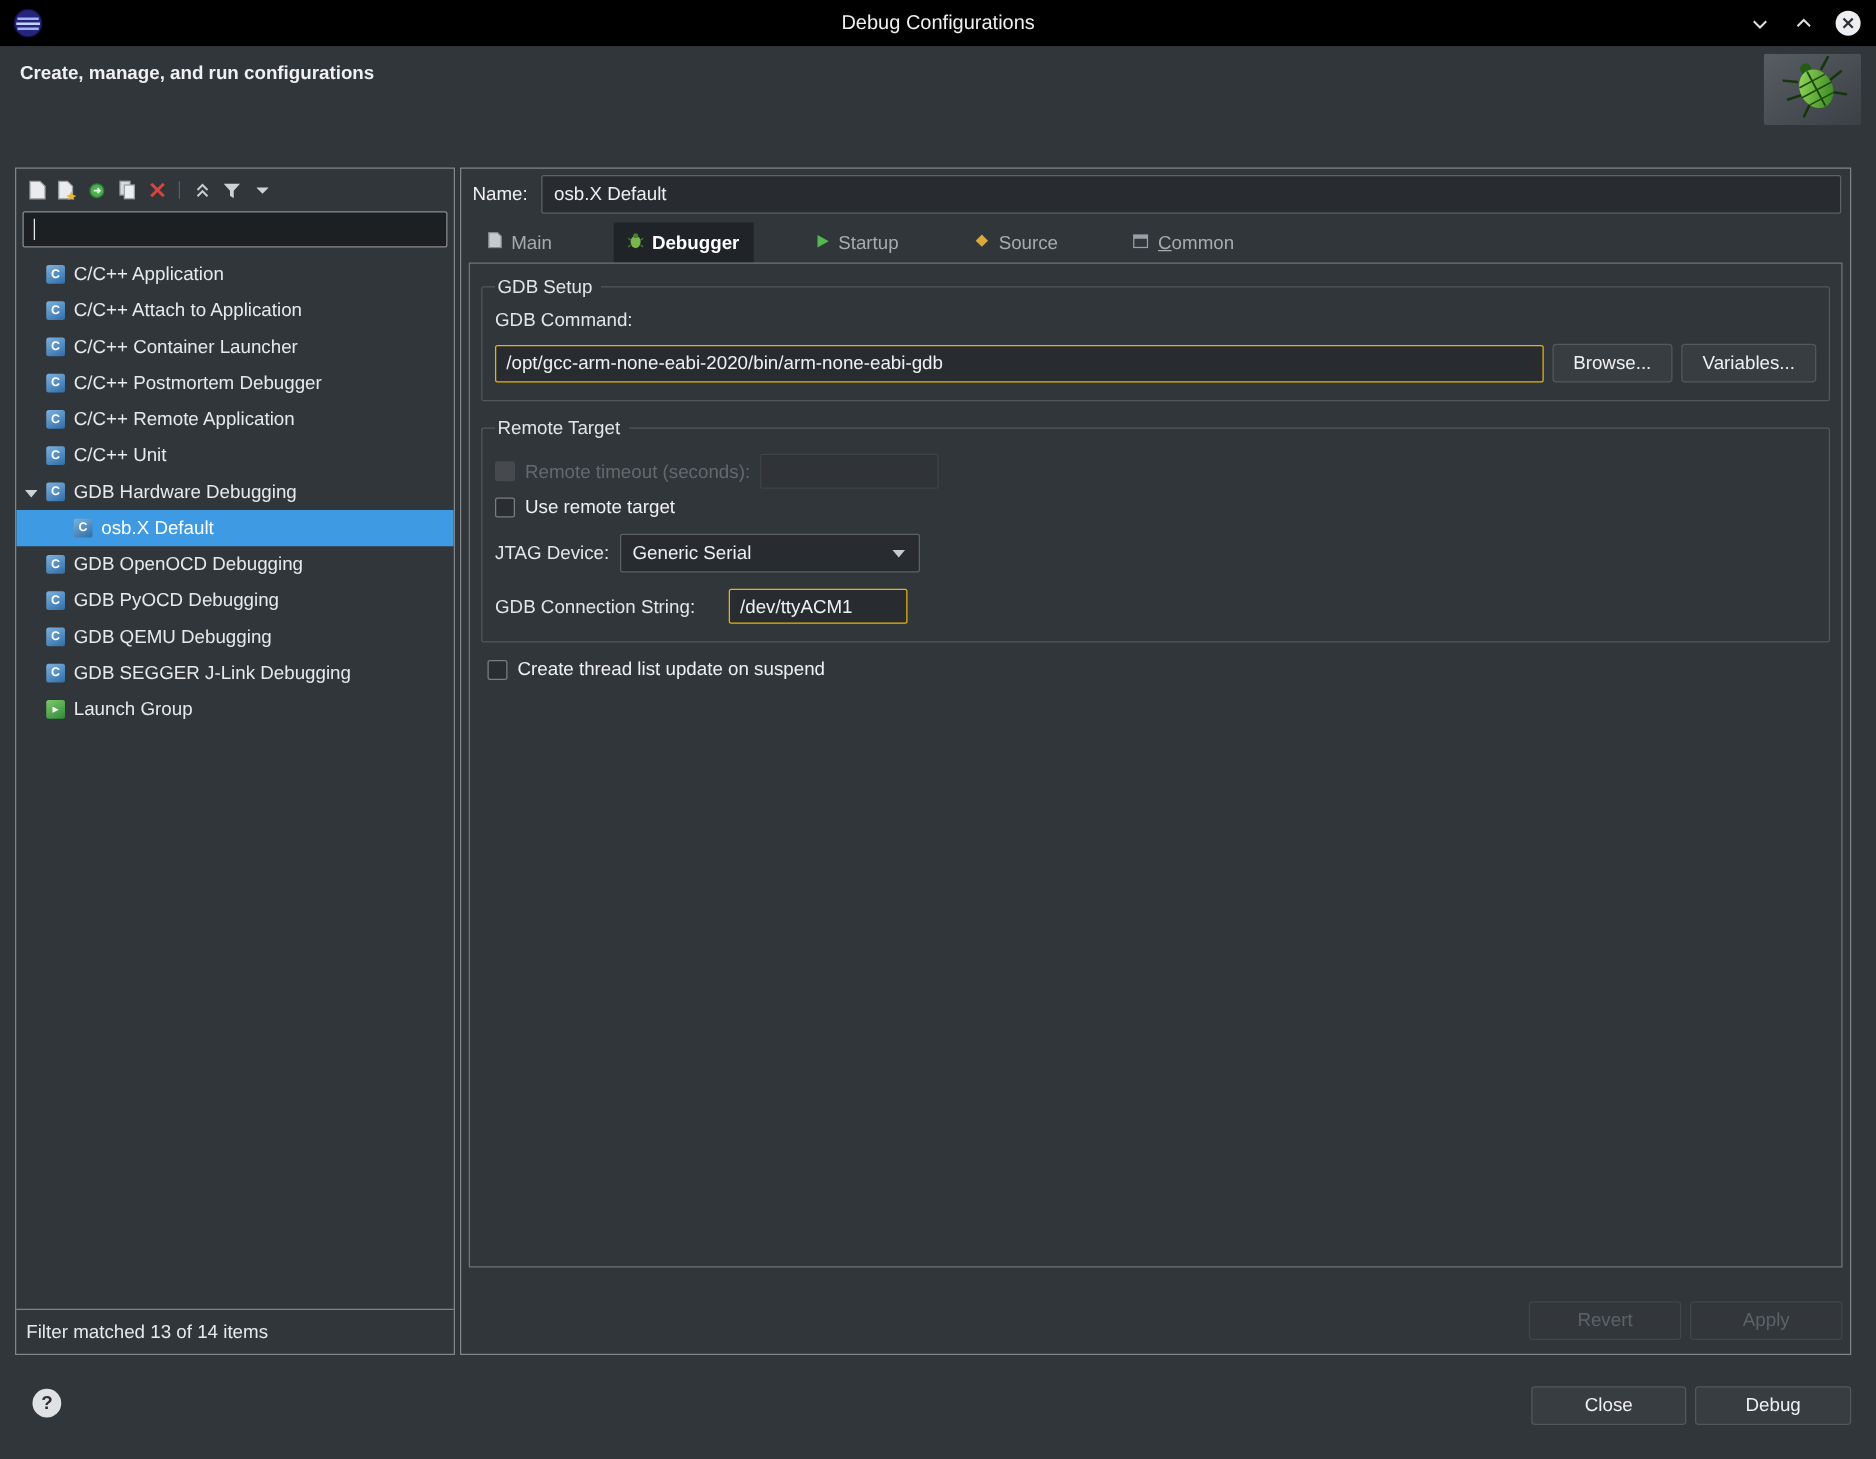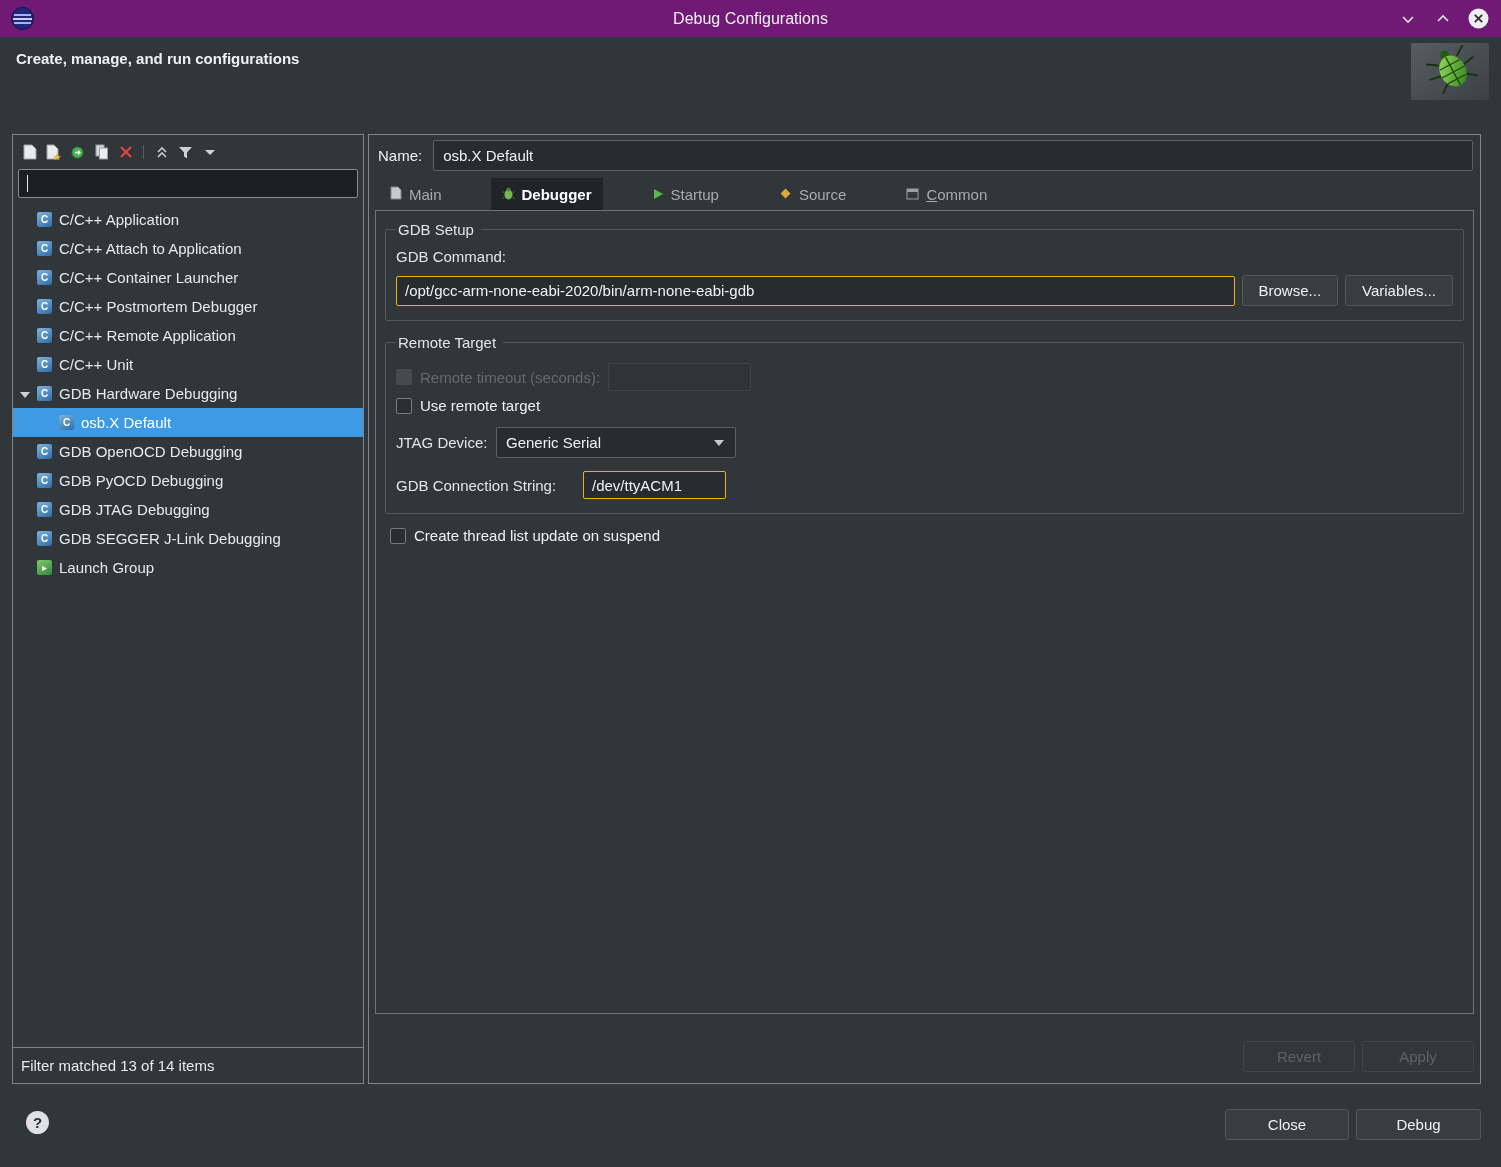--- a/index.html
+++ b/index.html
@@ -7,21 +7,21 @@
   body {
     position: relative;
     background: #31363b;
     color: #eff0f1;
     font-family: "Liberation Sans", "DejaVu Sans", sans-serif;
     font-size: 15px;
     overflow: hidden;
   }
 
   
-  .titlebar { position: absolute; top: 0; left: 0; width: 100%; height: 37px; background: #701a75; display: flex; align-items: center; }
+  .titlebar { position: absolute; top: 0; left: 0; width: 100%; height: 37px; background: #000000; display: flex; align-items: center; }
   .app-icon { position: absolute; left: 10px; top: 6px; width: 25px; height: 25px; }
   .win-title { flex: 1; text-align: center; font-size: 16px; color: #eff0f1; }
   .win-controls { position: absolute; right: 12px; top: 0; height: 37px; display: flex; align-items: center; gap: 13px; }
   .wc { width: 22px; height: 22px; display: flex; align-items: center; justify-content: center; }
 
   
   .header { position: absolute; top: 37px; left: 0; width: 100%; height: 97px; background: #31363b; }
   .subtitle { position: absolute; left: 16px; top: 13px; font-weight: bold; font-size: 15px; text-align: right; }
   .bug-tile { position: absolute; right: 12px; top: 6px; width: 78px; height: 57px; }
 
@@ -74,21 +74,21 @@
   .disabled-input { background: #303438; border-color: #3f4347; }
   .field-row { display: flex; align-items: center; margin-top: 13px; }
   .field-label.inline { margin: 0; }
   .jtag-label { width: 100px; flex: none; }
   .conn-label { width: 187px; flex: none; }
   .combo { width: 240px; height: 31px; background: #282c30; border: 1px solid #5c6165; border-radius: 2px; display: flex; align-items: center; padding: 0 9px; }
   .combo-value { flex: 1; font-size: 15px; }
   .combo-arrow { width: 0; height: 0; border-left: 5px solid transparent; border-right: 5px solid transparent; border-top: 6px solid #c8cbcd; margin-right: 2px; }
   .force-row { margin: 10px 0 0 5px; }
   .apply-row { position: absolute; right: 6px; bottom: 11px; display: flex; gap: 7px; }
-  .apply-row .btn { width: 112px; height: 31px; padding: 0; }
+  .apply-row .btn { width: 122px; height: 31px; padding: 0; }
   .disabled-btn { color: #5d6267; border-color: #42464a; background: #33373c; }
 
   
   .footer { position: absolute; left: 0; top: 1084px; width: 100%; height: 83px; }
   .help-icon { position: absolute; left: 26px; top: 27px; width: 23px; height: 23px; border-radius: 50%; background: #dfe1e3; display: flex; align-items: center; justify-content: center; }
   .help-icon::after { content: "?"; color: #2b2f33; font-weight: bold; font-size: 15px; }
   .close-btn { position: absolute; right: 152px; top: 25px; width: 124px; height: 31px; padding: 0; }
   .debug-btn { position: absolute; right: 20px; top: 25px; width: 125px; height: 31px; padding: 0; }
 </style>
 </head>
@@ -250,21 +250,21 @@
     <div class="trow">
       <span class="cicon"></span>
       <span class="tlabel">GDB OpenOCD Debugging</span>
     </div>
     <div class="trow">
       <span class="cicon"></span>
       <span class="tlabel">GDB PyOCD Debugging</span>
     </div>
     <div class="trow">
       <span class="cicon"></span>
-      <span class="tlabel">GDB JTAG Debugging</span>
+      <span class="tlabel">GDB QEMU Debugging</span>
     </div>
     <div class="trow">
       <span class="cicon"></span>
       <span class="tlabel">GDB SEGGER J-Link Debugging</span>
     </div>
     <div class="trow">
       <span class="licon"></span>
       <span class="tlabel">Launch Group</span>
     </div>
   </div>

